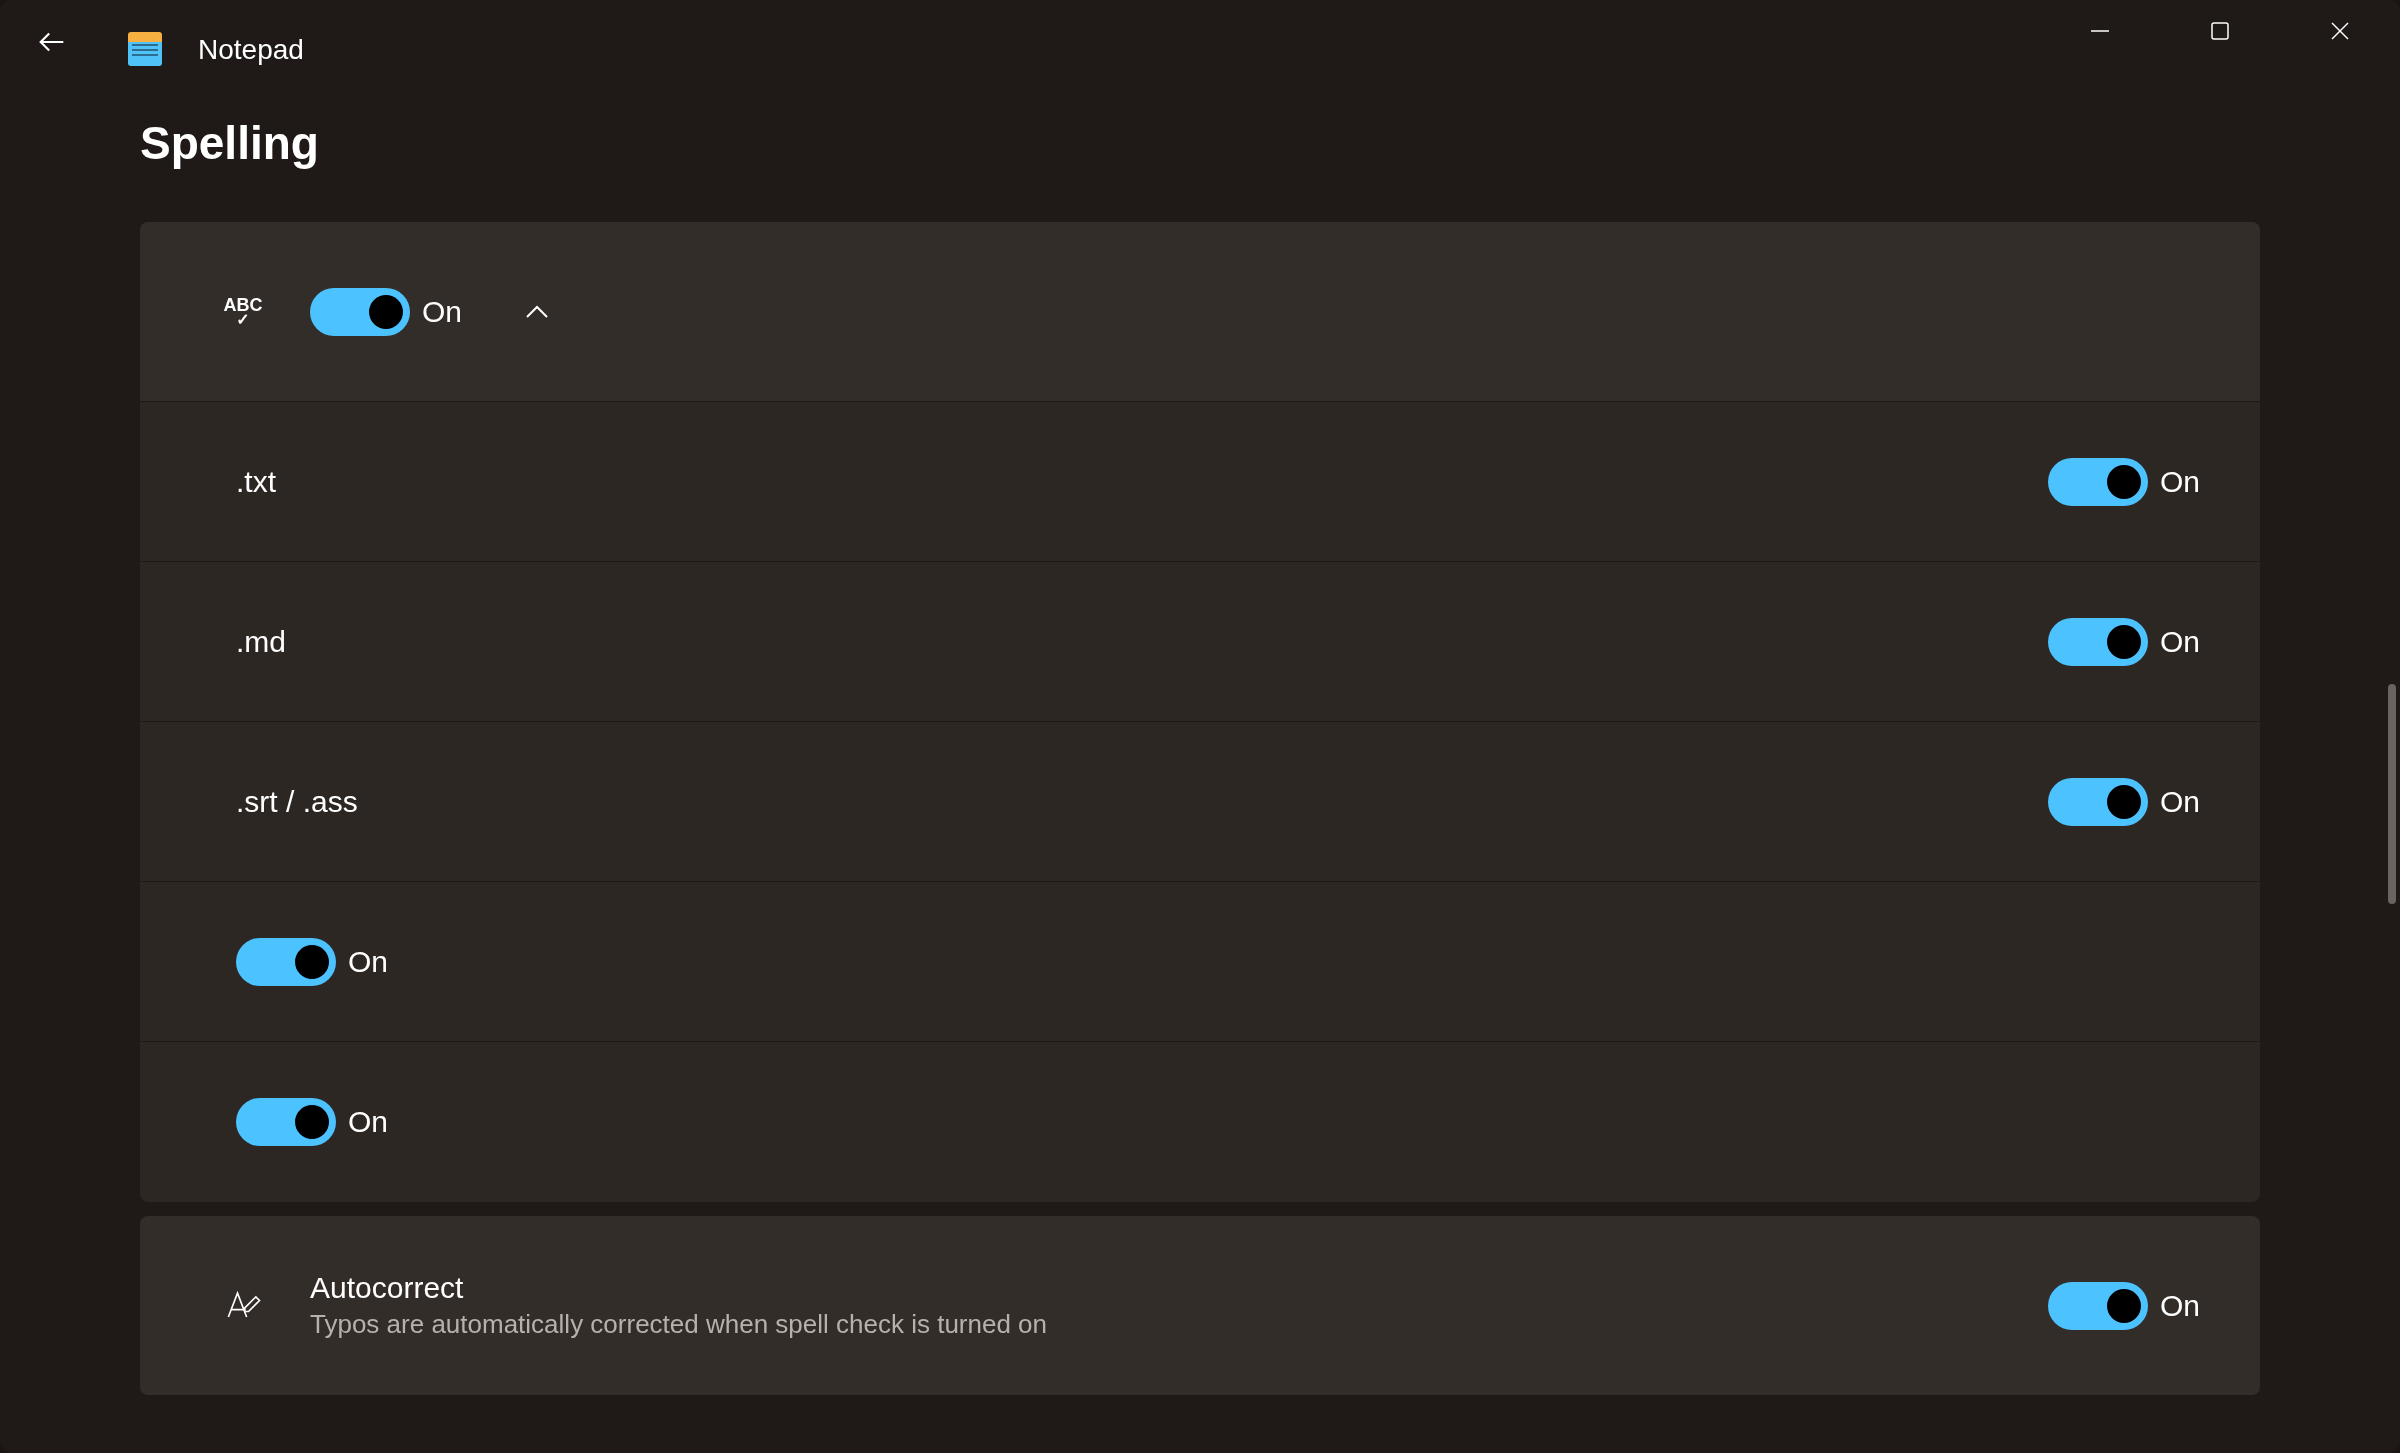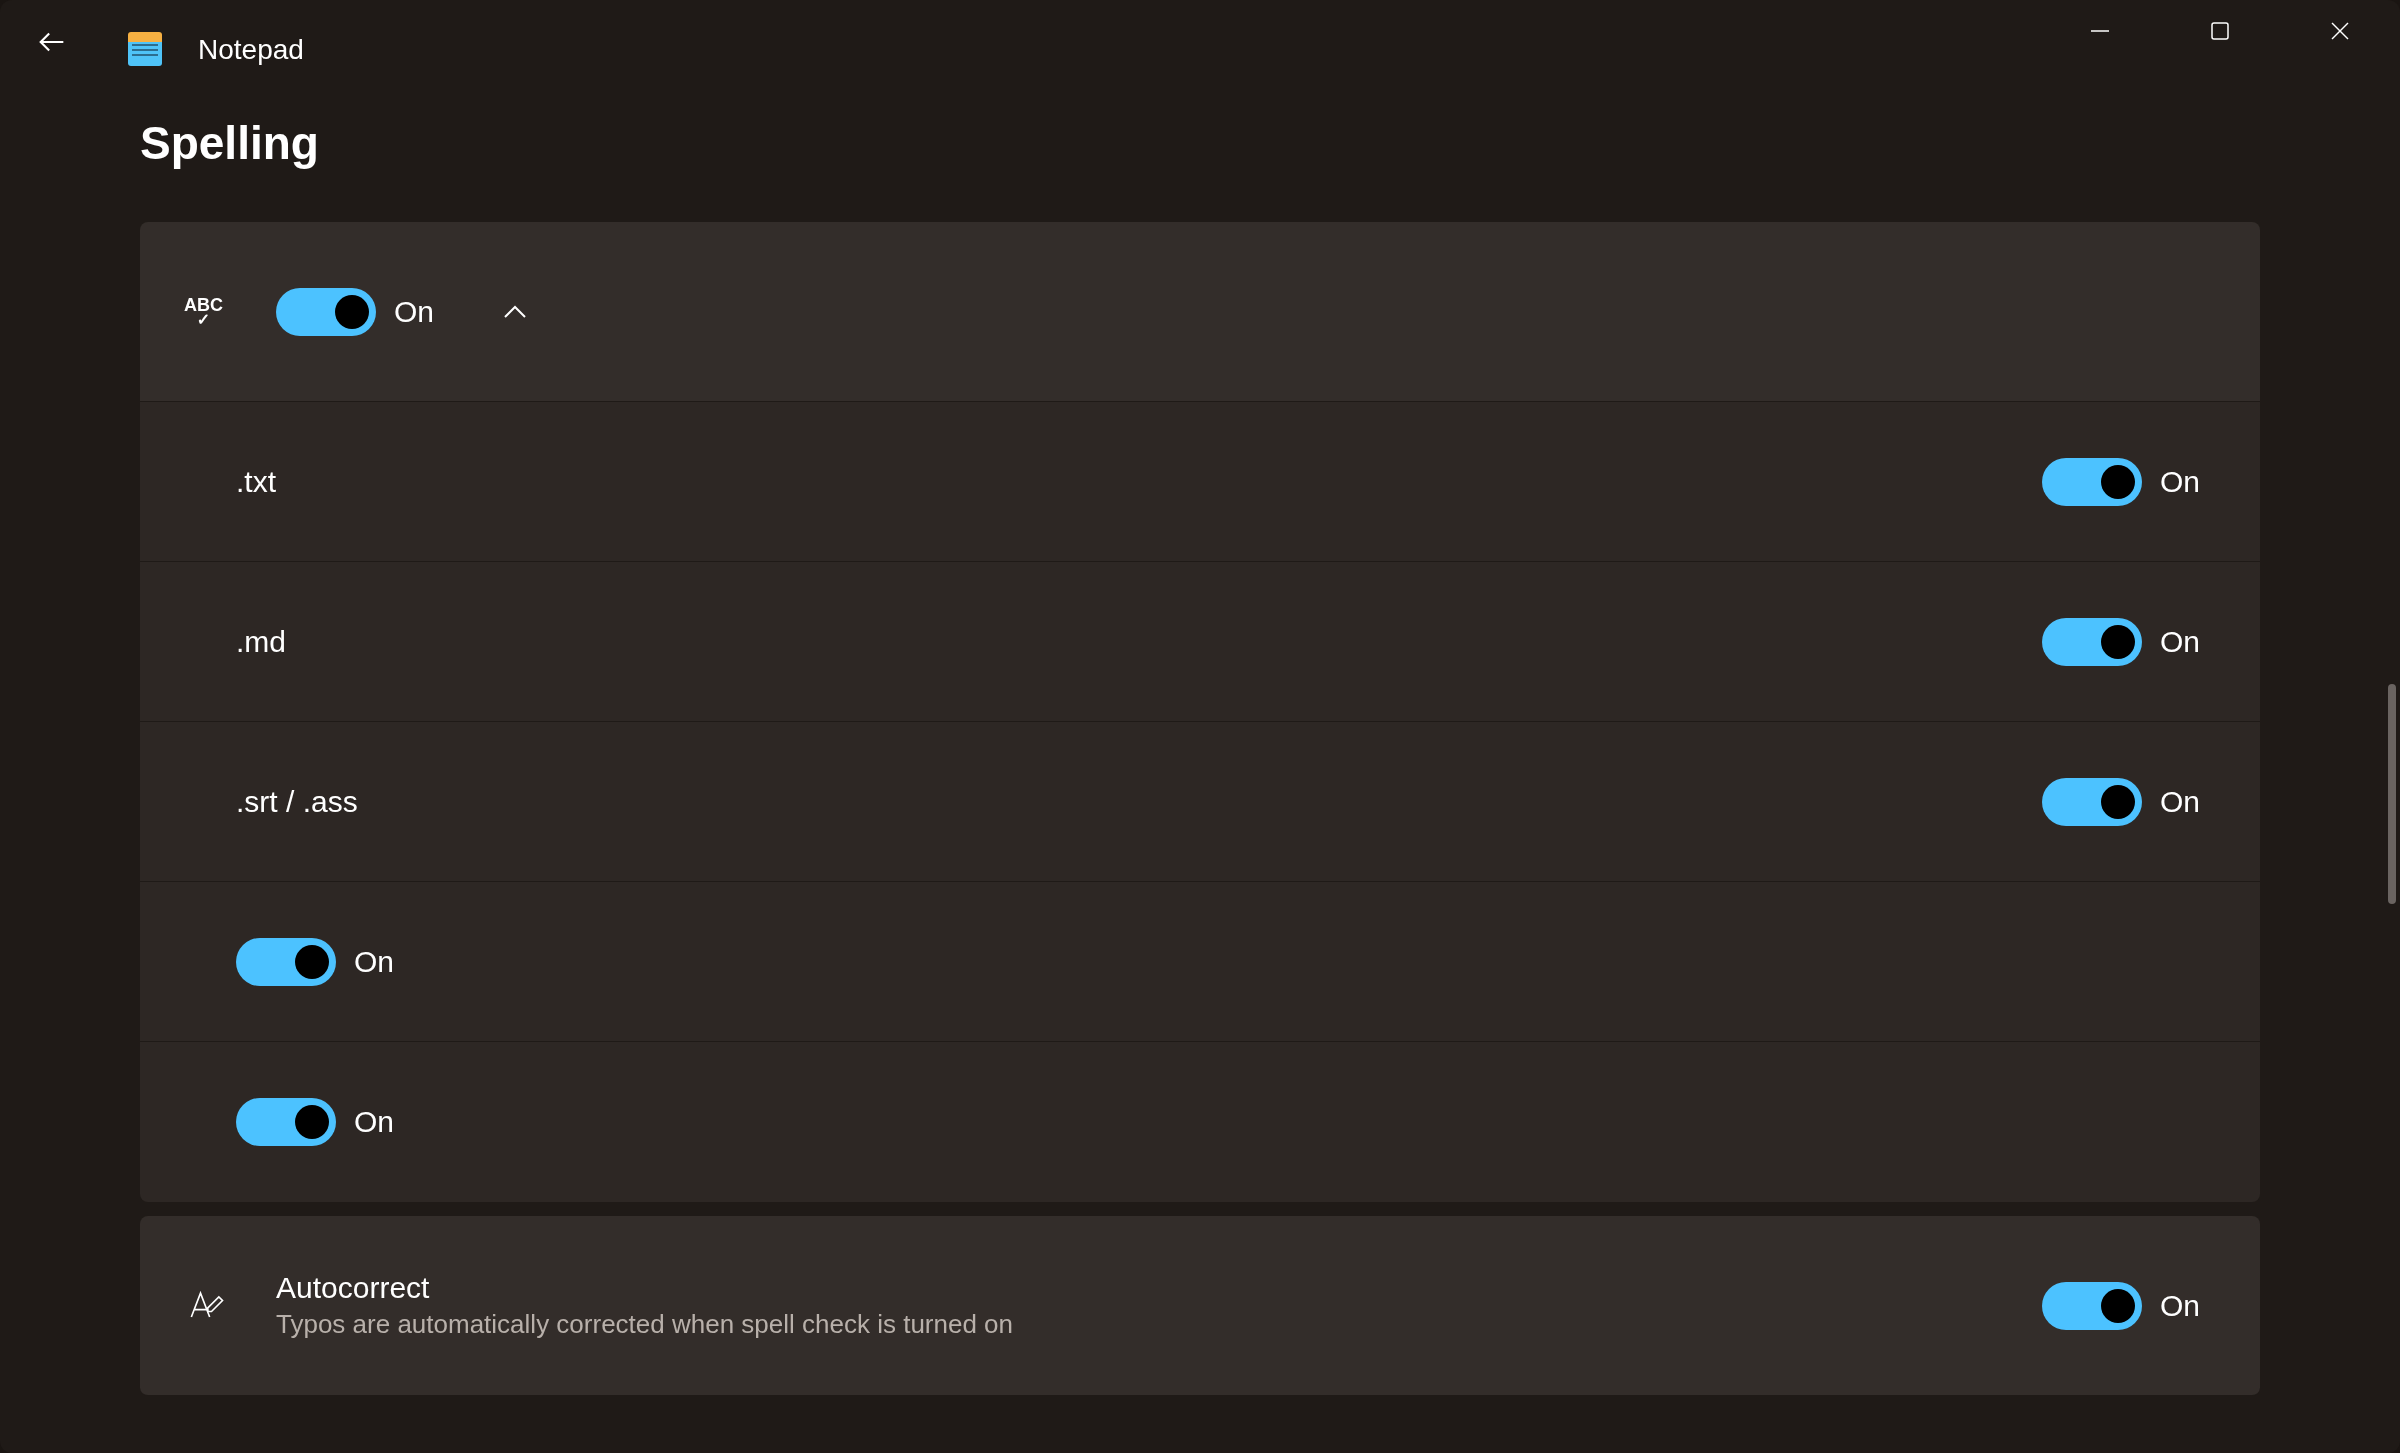--- a/index.html
+++ b/index.html
@@ -116,39 +116,41 @@
       padding-left: 96px;
     }
     .card-sub:last-child {
       border-bottom: none;
     }
     .card-icon {
       width: 50px;
       height: 50px;
       display: flex;
       align-items: center;
+      justify-content: center;
       margin-right: 42px;
       flex-shrink: 0;
+      margin-left: 34px;
     }
     .card-text {
       flex: 1;
     }
     .card-label {
       font-size: 30px;
       font-weight: 400;
     }
     .card-sublabel {
       font-size: 26px;
       color: #b8b0aa;
       margin-top: 4px;
     }
     .card-controls {
       display: flex;
       align-items: center;
-      gap: 18px;
+      gap: 12px;
     }
     .toggle {
       width: 100px;
       height: 48px;
       border-radius: 24px;
       background: #4cc2ff;
       position: relative;
       cursor: pointer;
     }
     .toggle::after {

